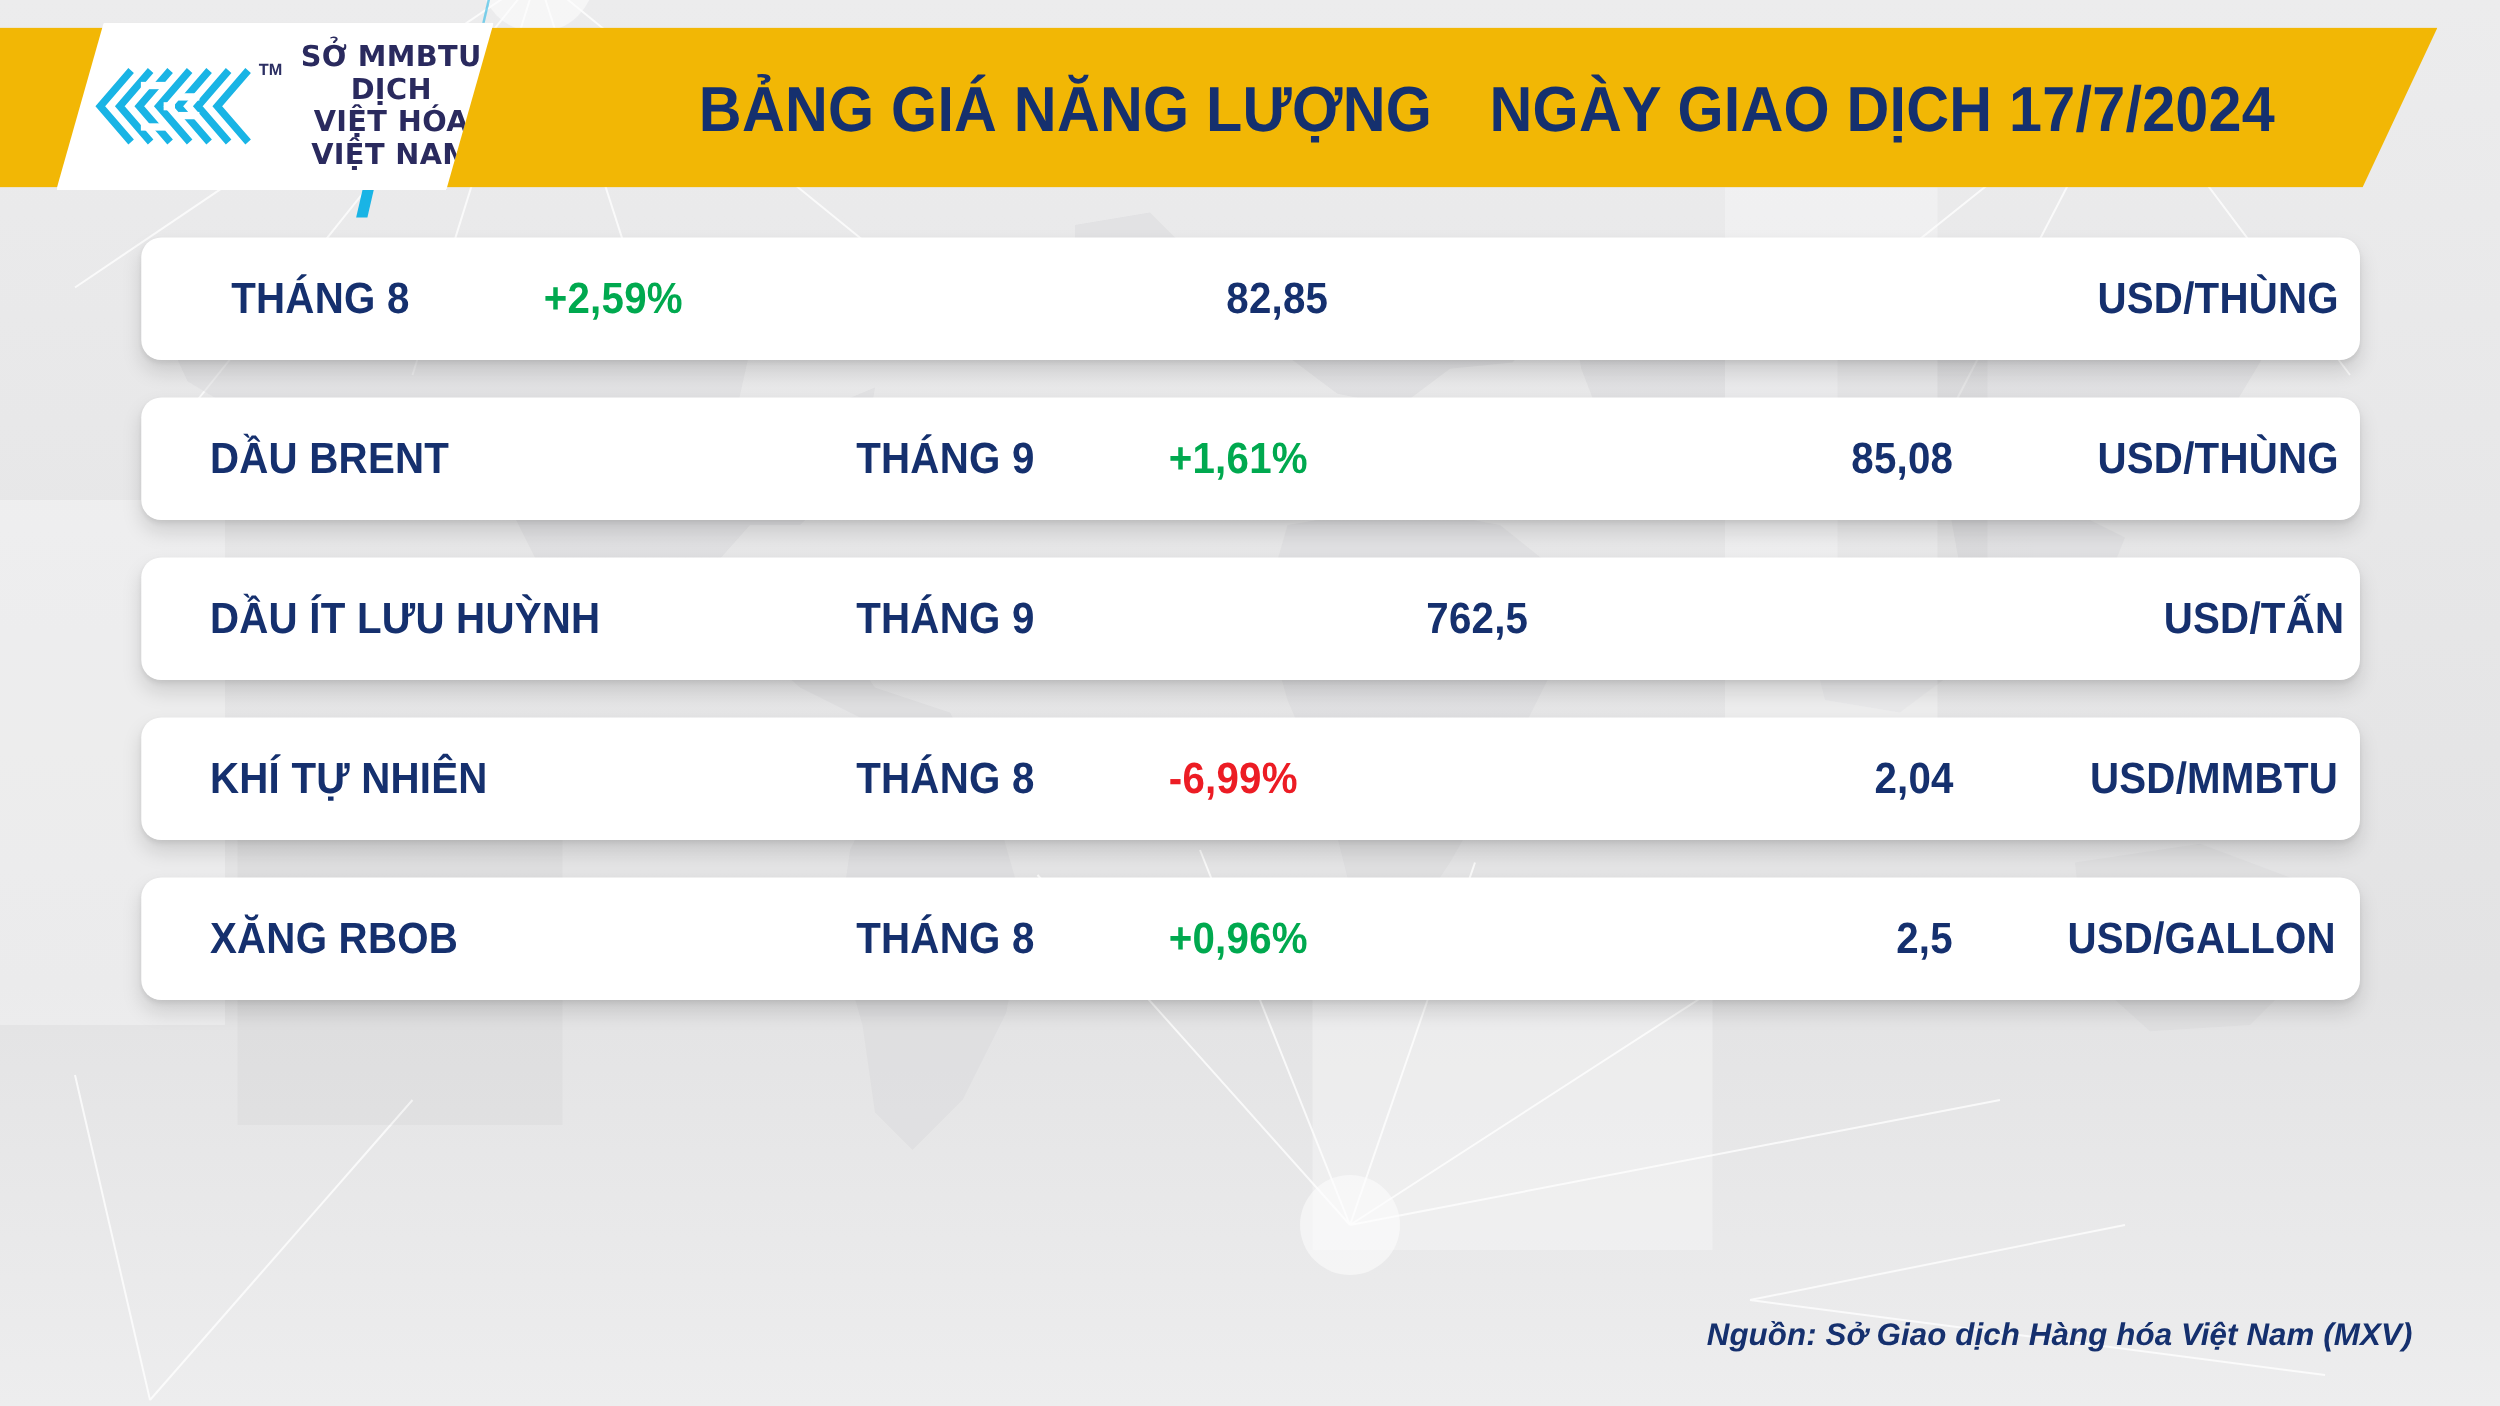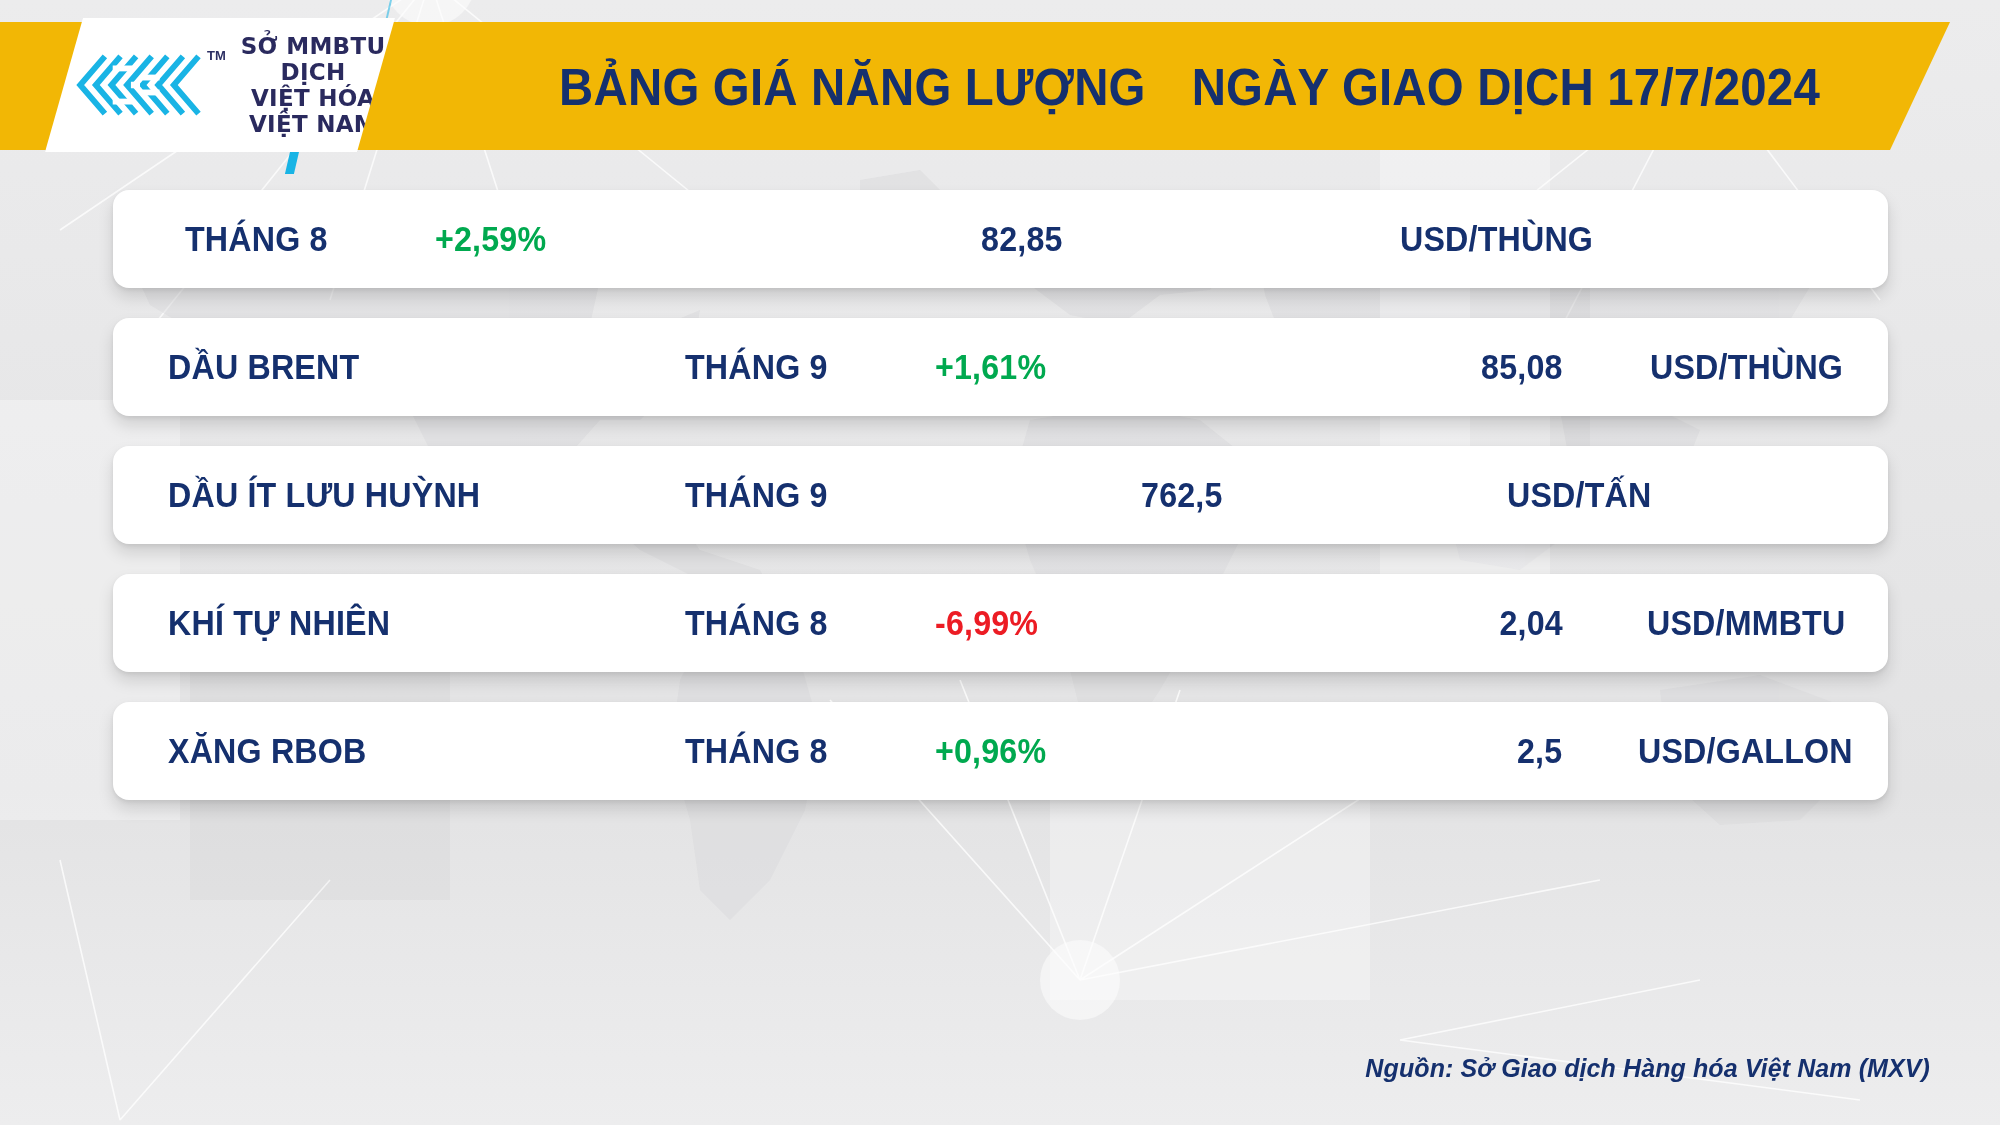--- a/index.html
+++ b/index.html
@@ -62,21 +62,21 @@
   .row{
     position:relative;margin:0 auto 30px auto;width:1775px;height:98px;
     background:#ffffff;border-radius:16px;
     box-shadow:0 9px 16px rgba(0,0,0,.13), 0 2px 4px rgba(0,0,0,.07);
     display:flex;align-items:center;
   }
   .c-name{width:500px;padding-left:55px;box-sizing:border-box;}
   .c-month{width:300px;text-align:center;}
   .c-pct{width:340px;text-align:left;padding-left:22px;box-sizing:border-box;}
   .c-price{width:310px;text-align:right;}
-  .c-unit{flex:1;text-align:center;padding-left:60px;box-sizing:border-box;}
+  .c-unit{flex:1;text-align:right;padding-left:60px;box-sizing:border-box;}
 
   .c-name span,.c-month span,.c-pct span,.c-price span,.c-unit span{
     display:inline-block;
     font-family:"Liberation Sans Narrow","Liberation Sans",sans-serif;
     font-weight:bold;letter-spacing:.2px;transform:scaleX(.92);
   }
   .c-name span{font-size:35px;color:#15306e;transform-origin:left center;}
   .c-month span{font-size:35px;color:#15306e;transform-origin:left center;}
   .c-pct span{font-size:35px;transform-origin:left center;}
   .c-price span{font-size:35px;color:#15306e;transform-origin:right center;}

